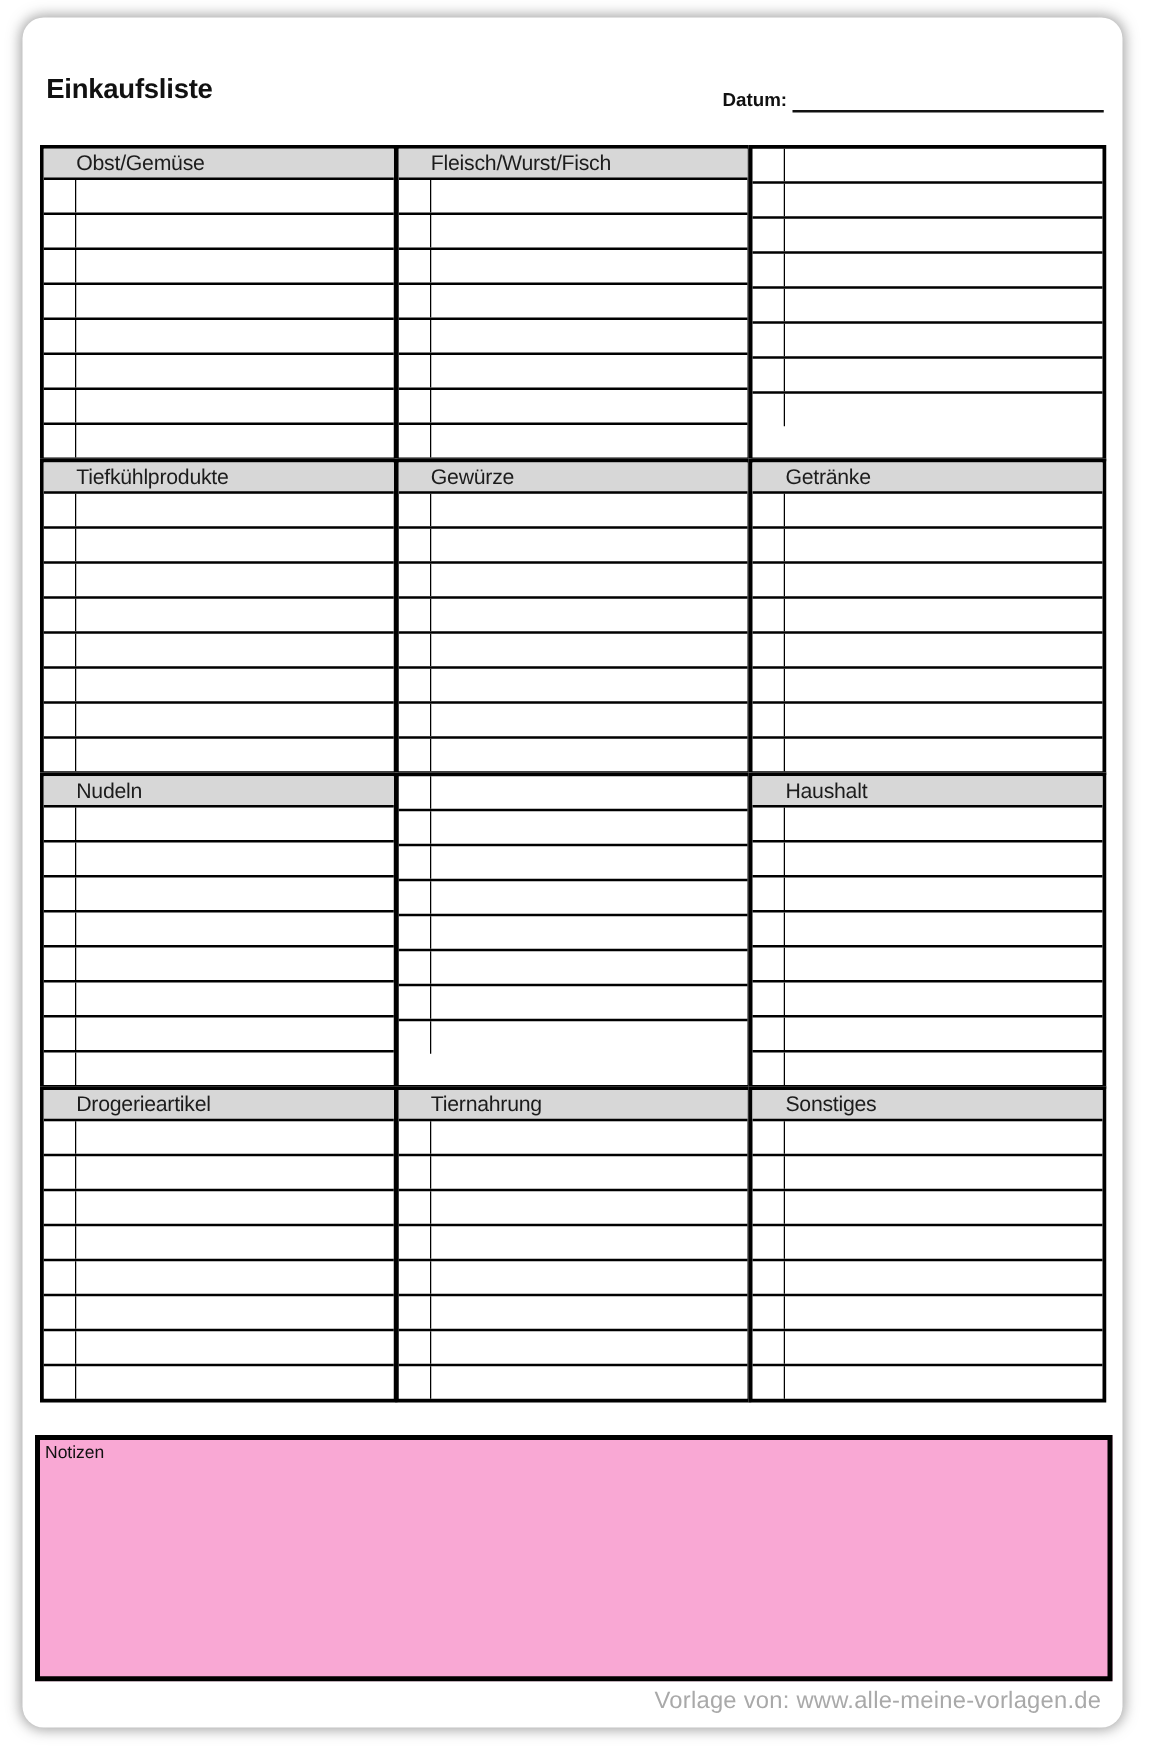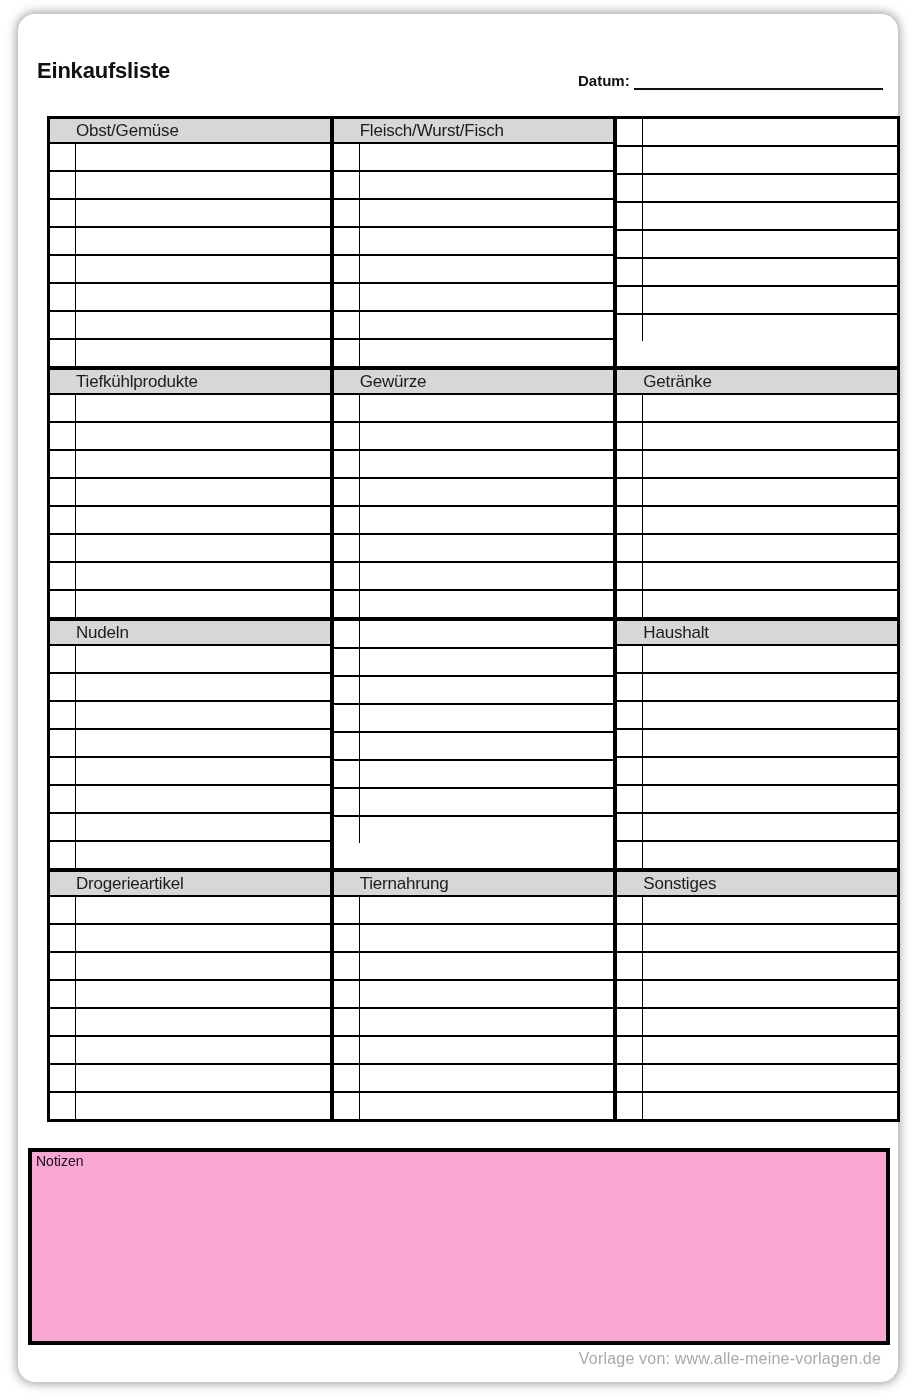--- a/index.html
+++ b/index.html
@@ -24,21 +24,21 @@
     font-size:15px; font-weight:700; color:#111;
   }
   .date-line {
     position:absolute; left:616px; top:58px; width:249px; height:18px;
     border-bottom:2px solid #111;
     font-size:14px; color:#111;
   }
 
   
   .grid {
-    position:absolute; left:30px; top:103px; width:851px;
+    position:absolute; left:15px; top:103px; width:851px;
     display:grid; grid-template-columns:repeat(3,1fr);
   }
   .cat {
     border:3px solid #000000; background:#ffffff; margin:-1px;
   }
   .cat-header {
     height:25px; background:#d7d7d7; border-bottom:2px solid #000;
     display:flex; align-items:center; padding-left:26px;
     font-size:17px; color:#1c1c1c; letter-spacing:-0.2px;
     white-space:nowrap; overflow:hidden;
@@ -51,21 +51,21 @@
   
   .notes {
     position:absolute; left:10px; top:1134px; width:862px; height:197px;
     border:4px solid #000000; background:#f9a8d4;
   }
   .notes-label { font-size:14px; color:#111; padding:1px 0 0 4px; }
   .notes-content { position:absolute; left:4px; top:22px; right:4px; bottom:4px; font-size:14px; color:#111; }
 
   .footer {
     position:absolute; right:17px; top:1336px;
-    font-size:16px; color:#a9a9a9; letter-spacing:0.2px;
+    font-size:19px; color:#a9a9a9; letter-spacing:0.2px;
   }
 </style>
 </head>
 <body>
 
 <div class="sheet">
 
   <div class="page-title">Einkaufsliste</div>
 
   <span class="date-label">Datum:</span>

